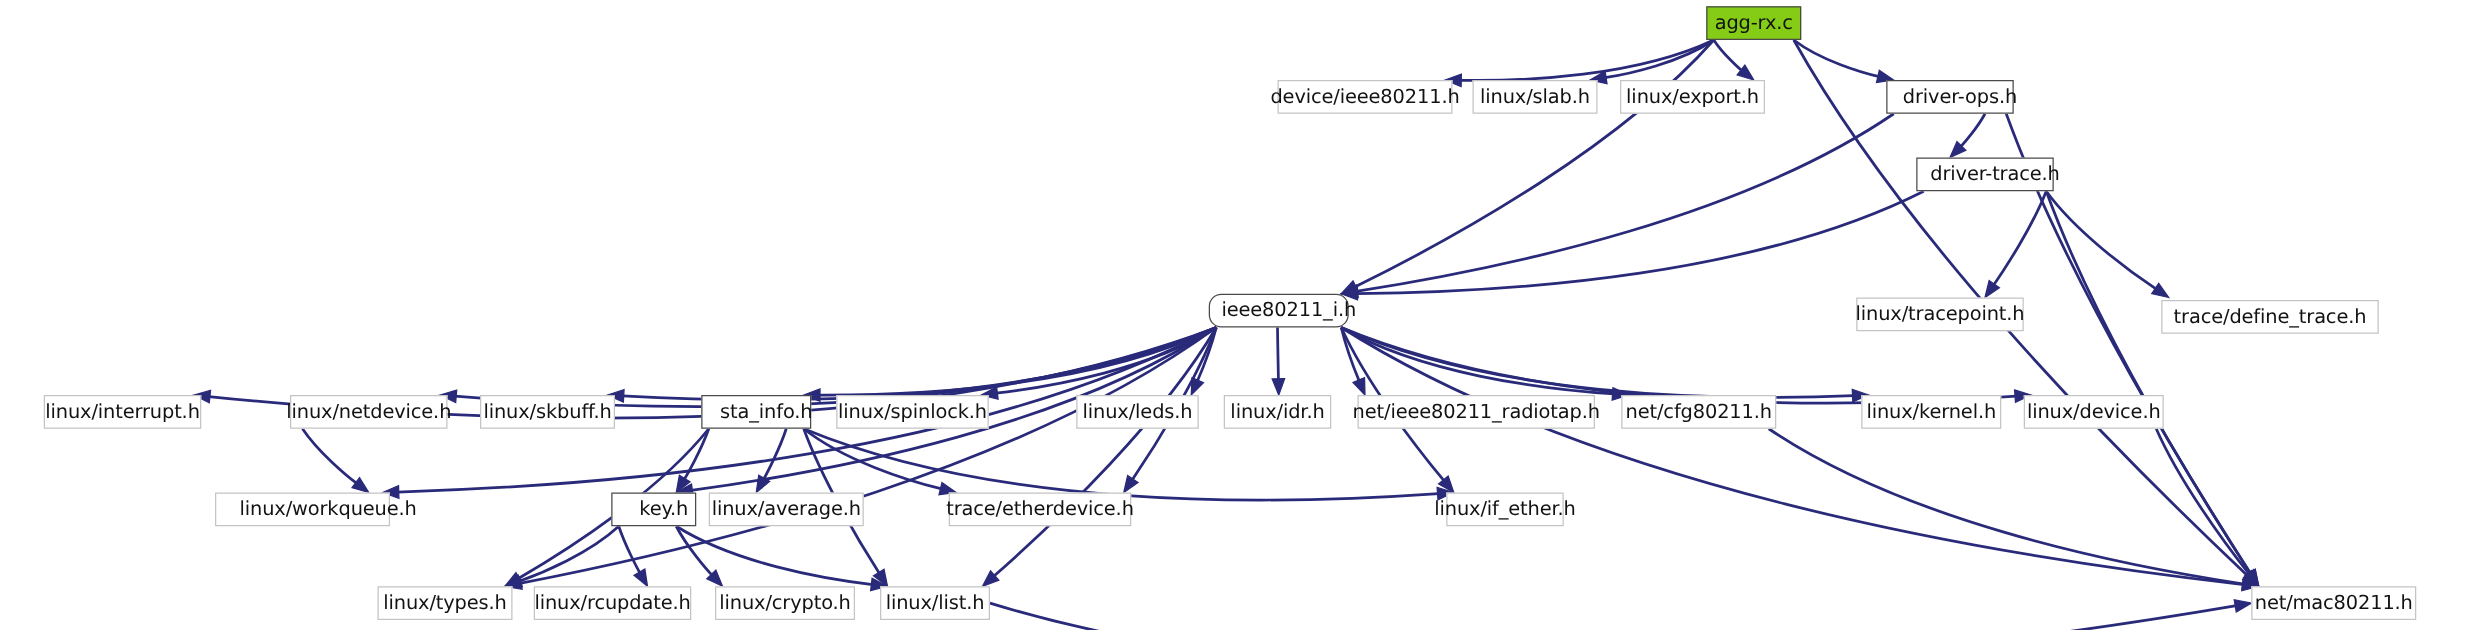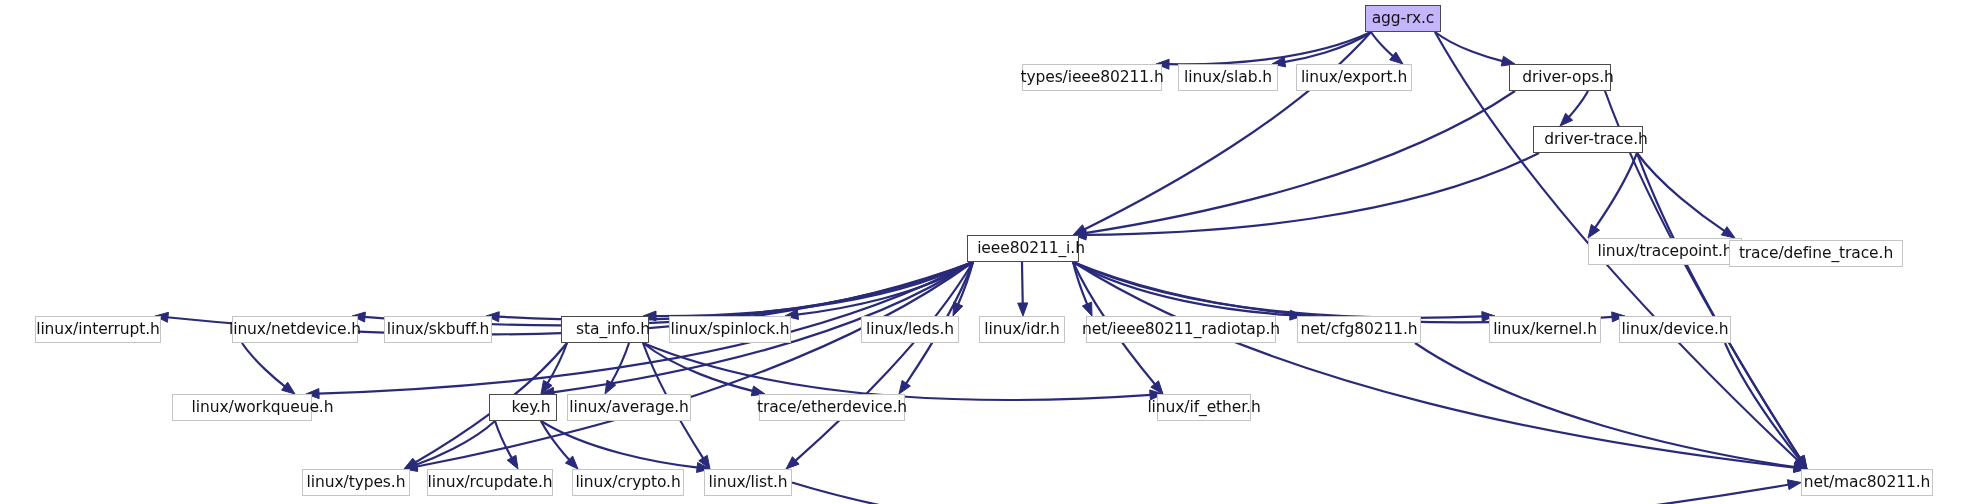--- a/index.html
+++ b/index.html
@@ -46,21 +46,21 @@
     line-height: 1;
     white-space: nowrap;
     letter-spacing: -0.1px;
     padding: 0 7px;
   }
   .node.emphasis {
     border: 1.6px solid #4a4a4a;
     padding-left: 23px;
   }
   .node.root {
-    background: #c4b5fd;
+    background: #84cc16;
     border: 1.6px solid #4a4a4a;
   }
 </style>
 </head>
 <body>
 
 <div id="graph-root">
   <svg id="edge-layer" viewBox="0 0 1972 504" preserveAspectRatio="none" aria-hidden="true">
       <path d="M 1371 32 C 1309.3922872624041 61.032555044278006, 1222.1068262568913 65.19586391348778, 1167.998037021319 64.21704293367117" class="edge-path"></path>
       <polygon points="1156,64 1169.0883079954585,59.23594775259414 1168.907438884066,69.23431193702672" class="arrow-head"></polygon>
@@ -148,28 +148,28 @@
       <polygon points="710,469 696.5102581926873,472.4679772161939 697.6630935136174,462.534650949388" class="arrow-head"></polygon>
       <path d="M 1725 343 C 1743.3325115673047 384.87884167842066, 1778.9180619818362 433.4660231546781, 1799.5595689093573 459.58511895001334" class="edge-path"></path>
       <polygon points="1807,469 1795.016665880976,461.90072515028226 1802.862400089298,455.70036590808" class="arrow-head"></polygon>
       <path d="M 1415 343 C 1521.6147552891557 414.976316878182, 1683.2970862717534 450.1868427101011, 1795.136414256425 467.19574577599366" class="edge-path"></path>
       <polygon points="1807,469 1793.396009517791,471.988551983816 1794.899554704463,462.1022305308369" class="arrow-head"></polygon>
       <path d="M 792 482.5 C 1094.7 575.0344908910891, 1498.3 533.9080504950496, 1789.1694009875575 484.5092105431725" class="edge-path"></path>
       <polygon points="1801,482.5 1789.0206887961758,489.60606101028793 1787.3463466768653,479.7472284999192" class="arrow-head"></polygon>
     </svg>
   <div id="node-layer">
       <div class="node root" style="left: 1365px; top: 5px; width: 76px;">agg-rx.c</div>
-      <div class="node" style="left: 1022px; top: 64px; width: 140px;">types/ieee80211.h</div>
+      <div class="node" style="left: 1022px; top: 64px; width: 140px;">device/ieee80211.h</div>
       <div class="node" style="left: 1178px; top: 64px; width: 100px;">linux/slab.h</div>
       <div class="node" style="left: 1296px; top: 64px; width: 116px;">linux/export.h</div>
       <div class="node emphasis" style="left: 1509px; top: 64px; width: 102px;">driver-ops.h</div>
       <div class="node emphasis" style="left: 1533px; top: 126px; width: 110px;">driver-trace.h</div>
-      <div class="node" style="left: 1588px; top: 238px; width: 154px;">linux/tracepoint.h</div>
+      <div class="node" style="left: 1485px; top: 238px; width: 134px;">linux/tracepoint.h</div>
       <div class="node" style="left: 1729px; top: 240px; width: 174px;">trace/define_trace.h</div>
-      <div class="node emphasis" style="left: 967px; top: 235px; width: 112px;">ieee80211_i.h</div>
+      <div class="node emphasis" style="left: 967px; top: 235px; width: 112px; border-radius: 10px;">ieee80211_i.h</div>
       <div class="node" style="left: 35px; top: 316px; width: 126px;">linux/interrupt.h</div>
       <div class="node" style="left: 232px; top: 316px; width: 126px;">linux/netdevice.h</div>
       <div class="node" style="left: 384px; top: 316px; width: 108px;">linux/skbuff.h</div>
       <div class="node emphasis" style="left: 561px; top: 316px; width: 88px;">sta_info.h</div>
       <div class="node" style="left: 669px; top: 316px; width: 122px;">linux/spinlock.h</div>
       <div class="node" style="left: 861px; top: 316px; width: 98px;">linux/leds.h</div>
       <div class="node" style="left: 979px; top: 316px; width: 86px;">linux/idr.h</div>
       <div class="node" style="left: 1086px; top: 316px; width: 190px;">net/ieee80211_radiotap.h</div>
       <div class="node" style="left: 1297px; top: 316px; width: 124px;">net/cfg80211.h</div>
       <div class="node" style="left: 1489px; top: 316px; width: 112px;">linux/kernel.h</div>

